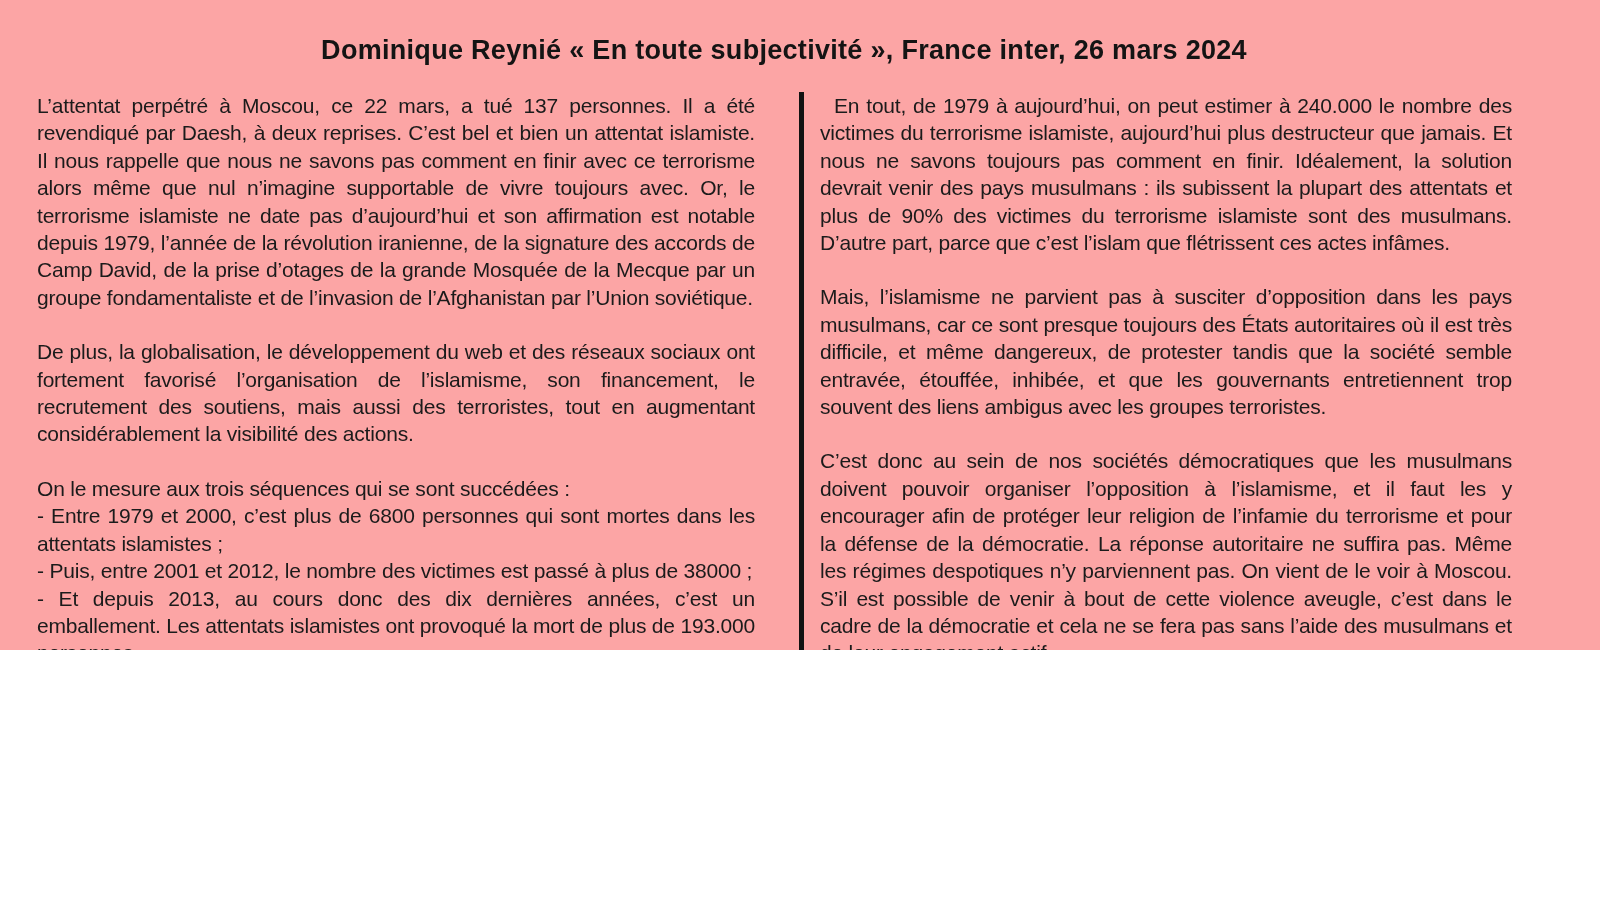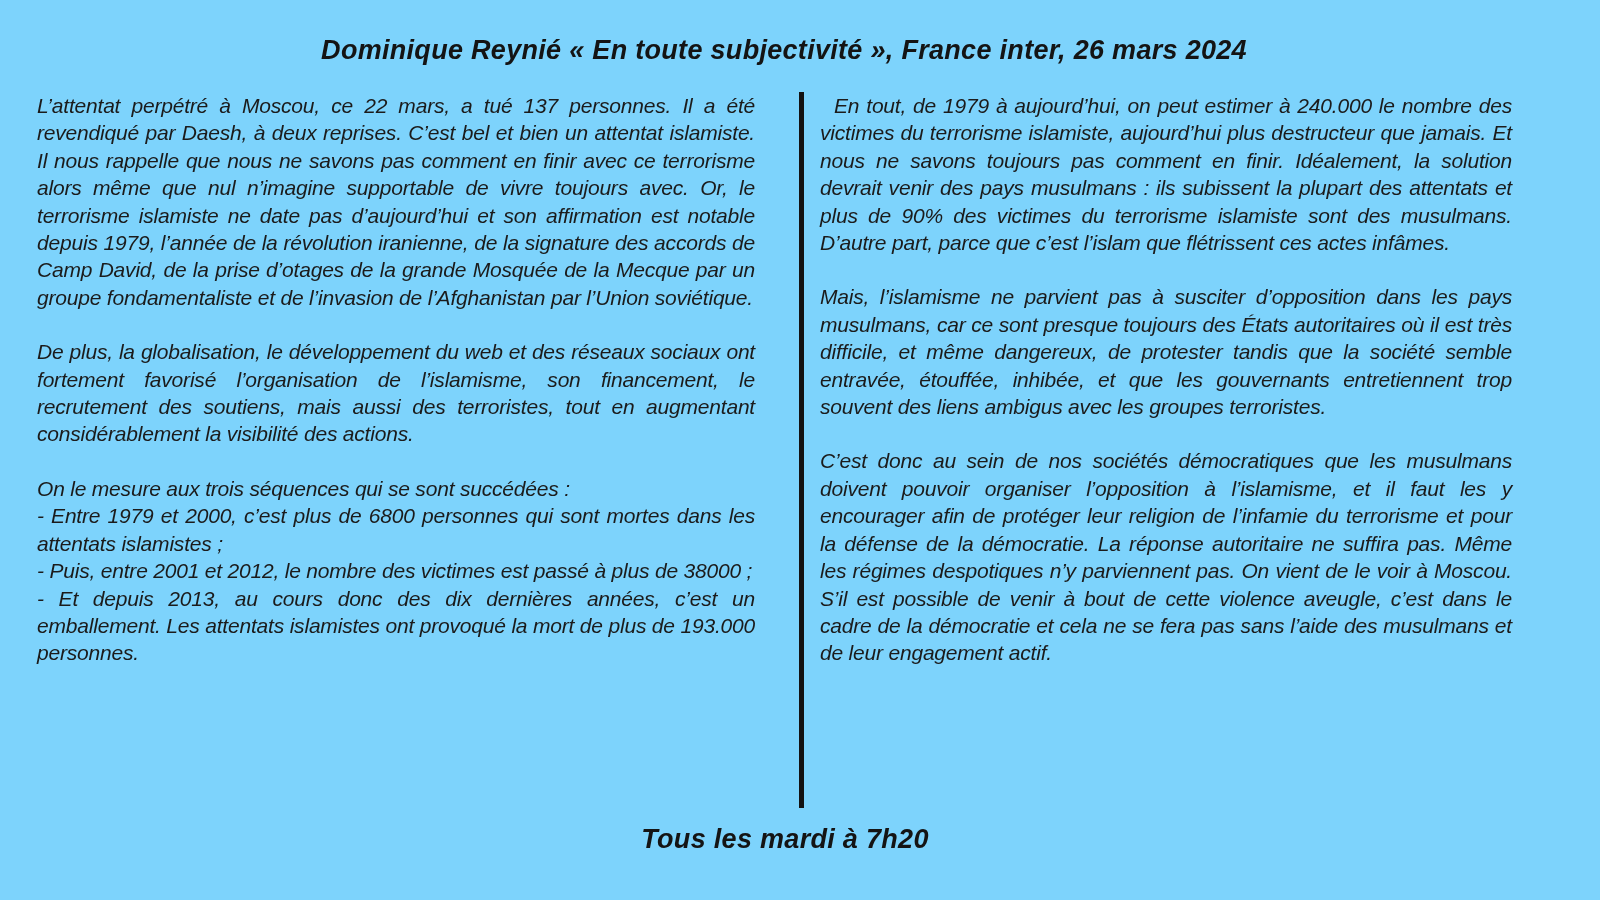--- a/index.html
+++ b/index.html
@@ -2,27 +2,26 @@
 <html><head>
 <meta charset="utf-8">
 <style>
   html, body {
     margin: 0;
     padding: 0;
   }
   .page {
     position: relative;
     width: 1600px;
-    height: 900px;
-    background: #7dd3fc;
+    height: 650px;
+    background: #fca5a5;
     font-family: "Liberation Sans", sans-serif;
     color: #1B1B1B;
     overflow: hidden;
     box-sizing: border-box;
-    font-style: italic;
   }
   .title {
     padding-top: 34px;
     padding-right: 32px;
     box-sizing: border-box;
     width: 100%;
     text-align: center;
     font-size: 27px;
     font-weight: 700;
     letter-spacing: 0.3px;

